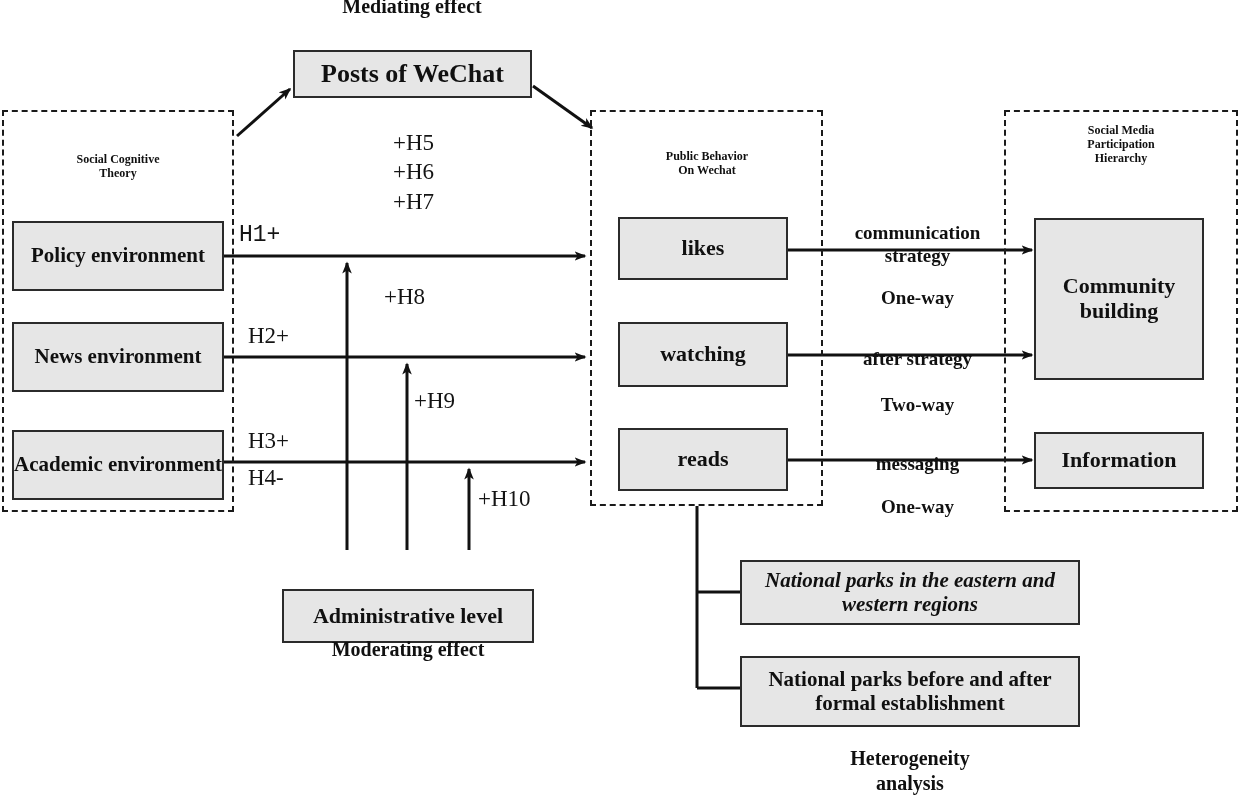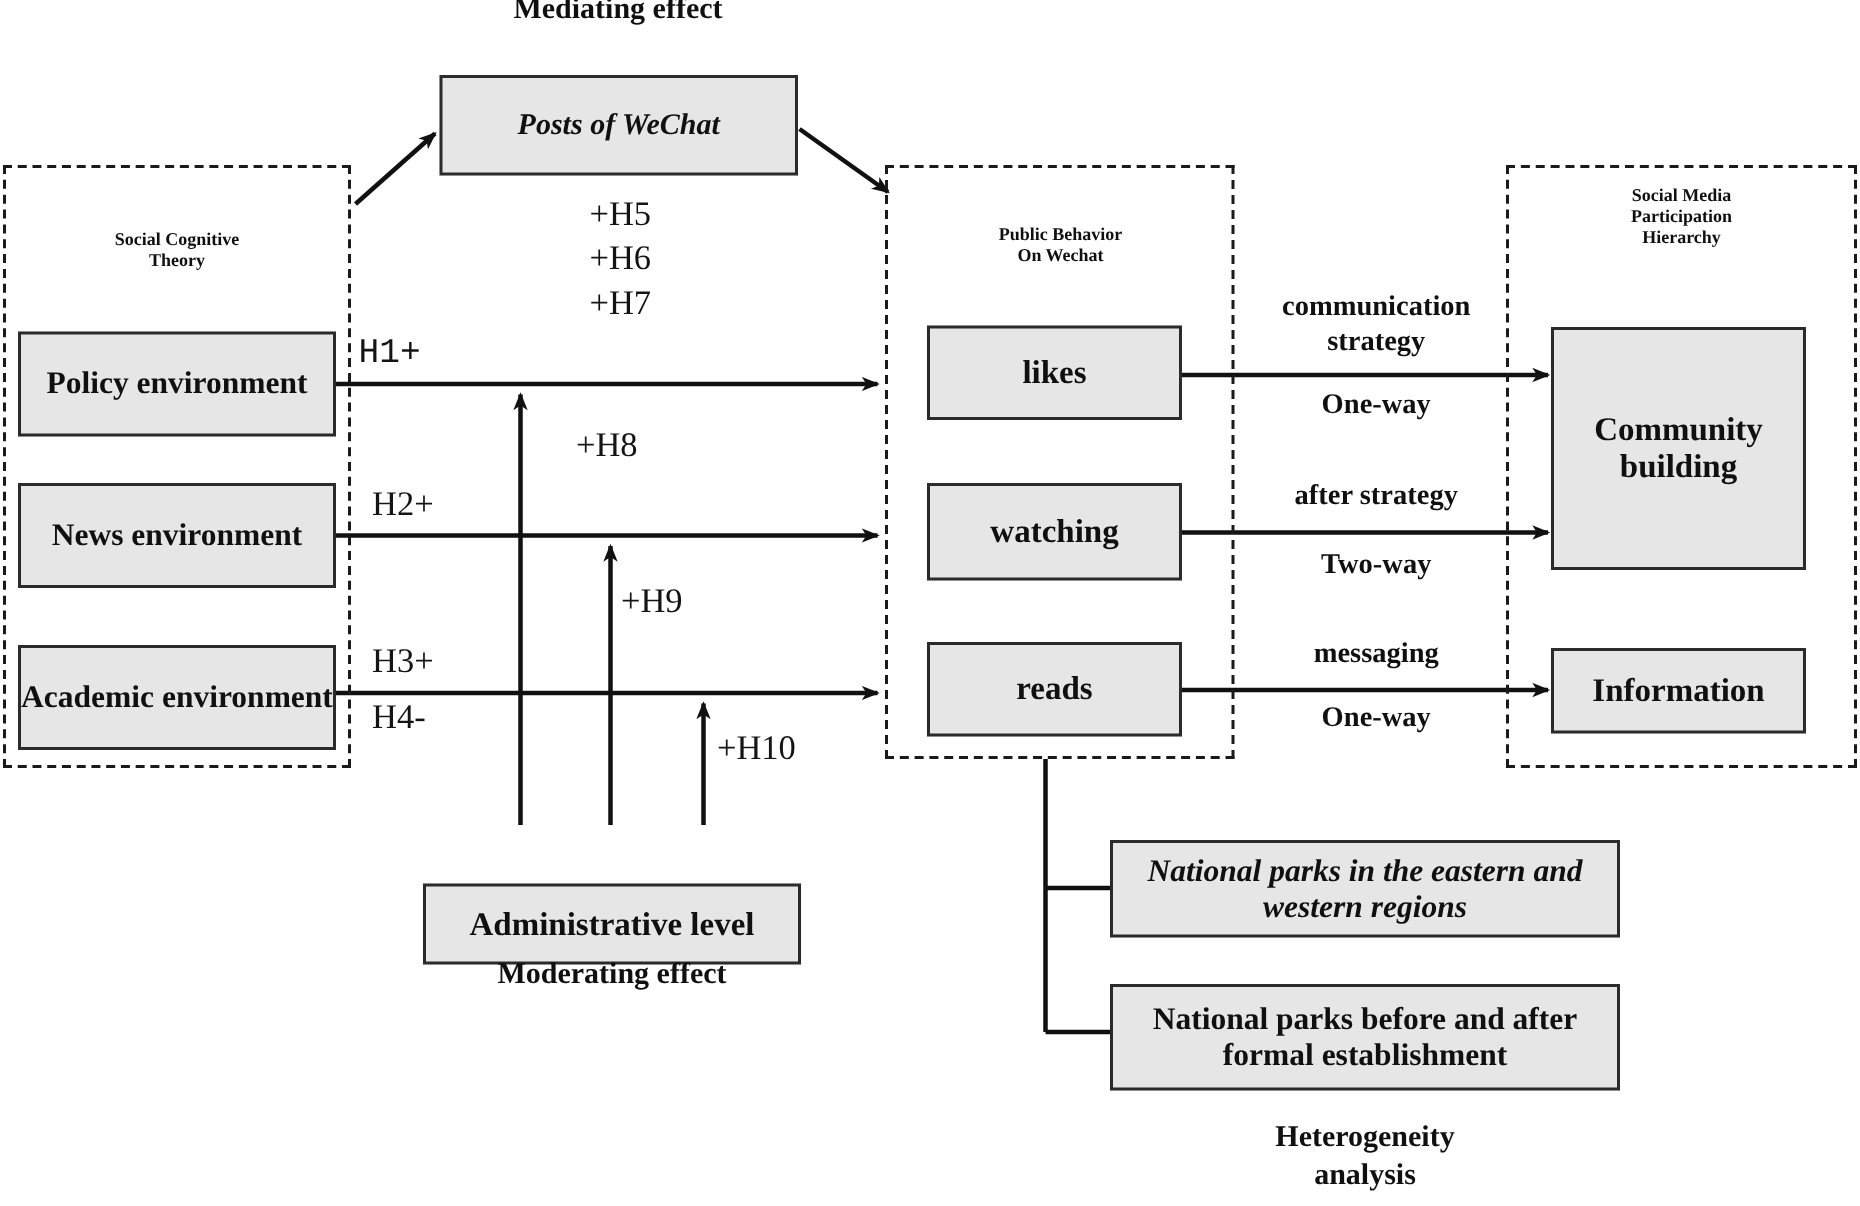--- a/index.html
+++ b/index.html
@@ -68,20 +68,21 @@
     font-size:20px;
   }
   .strategy{
     position:absolute;
     text-align:center;
     font-weight:bold;
     line-height:1.2;
     color:#101010;
     white-space:pre-line;
     font-size:19px;
+    margin-top:28px;
   }
 </style>
 </head>
 <body>
 
 <div id="canvas">
 
   <svg id="wires" viewBox="0 0 1240 804">
     <defs>
       <marker id="arrow" markerWidth="13" markerHeight="13" refX="10.5" refY="5.2" orient="auto" markerUnits="userSpaceOnUse">
@@ -120,21 +121,21 @@
   <div class="grouptitle" style="left:8px; top:153px; width:220px;">Social Cognitive
 Theory</div>
   <div class="grouptitle" style="left:596px; top:150px; width:222px;">Public Behavior
 On Wechat</div>
   <div class="grouptitle" style="left:1008px; top:124px; width:226px;">Social Media
 Participation
 Hierarchy</div>
 
   <div class="caption" style="left:292px; top:-6px; width:240px;">Mediating effect</div>
 
-  <div class="node" style="left:293px; top:50px; width:239px; height:67px; font-size:20px;font-style:italic;">Posts of  WeChat</div>
+  <div class="node" style="left:293px; top:50px; width:239px; height:48px; font-size:26px;">Posts of  WeChat</div>
 
   <div class="node" style="left:12px; top:221px; width:212px; height:70px; font-size:21px;">Policy
 environment</div>
   <div class="node" style="left:12px; top:322px; width:212px; height:70px; font-size:21px;">News
 environment</div>
   <div class="node" style="left:12px; top:430px; width:212px; height:70px; font-size:21px;">Academic
 environment</div>
 
   <div class="node" style="left:618px; top:217px; width:170px; height:63px; font-size:22px;">likes</div>
   <div class="node" style="left:618px; top:322px; width:170px; height:65px; font-size:22px;">watching</div>

